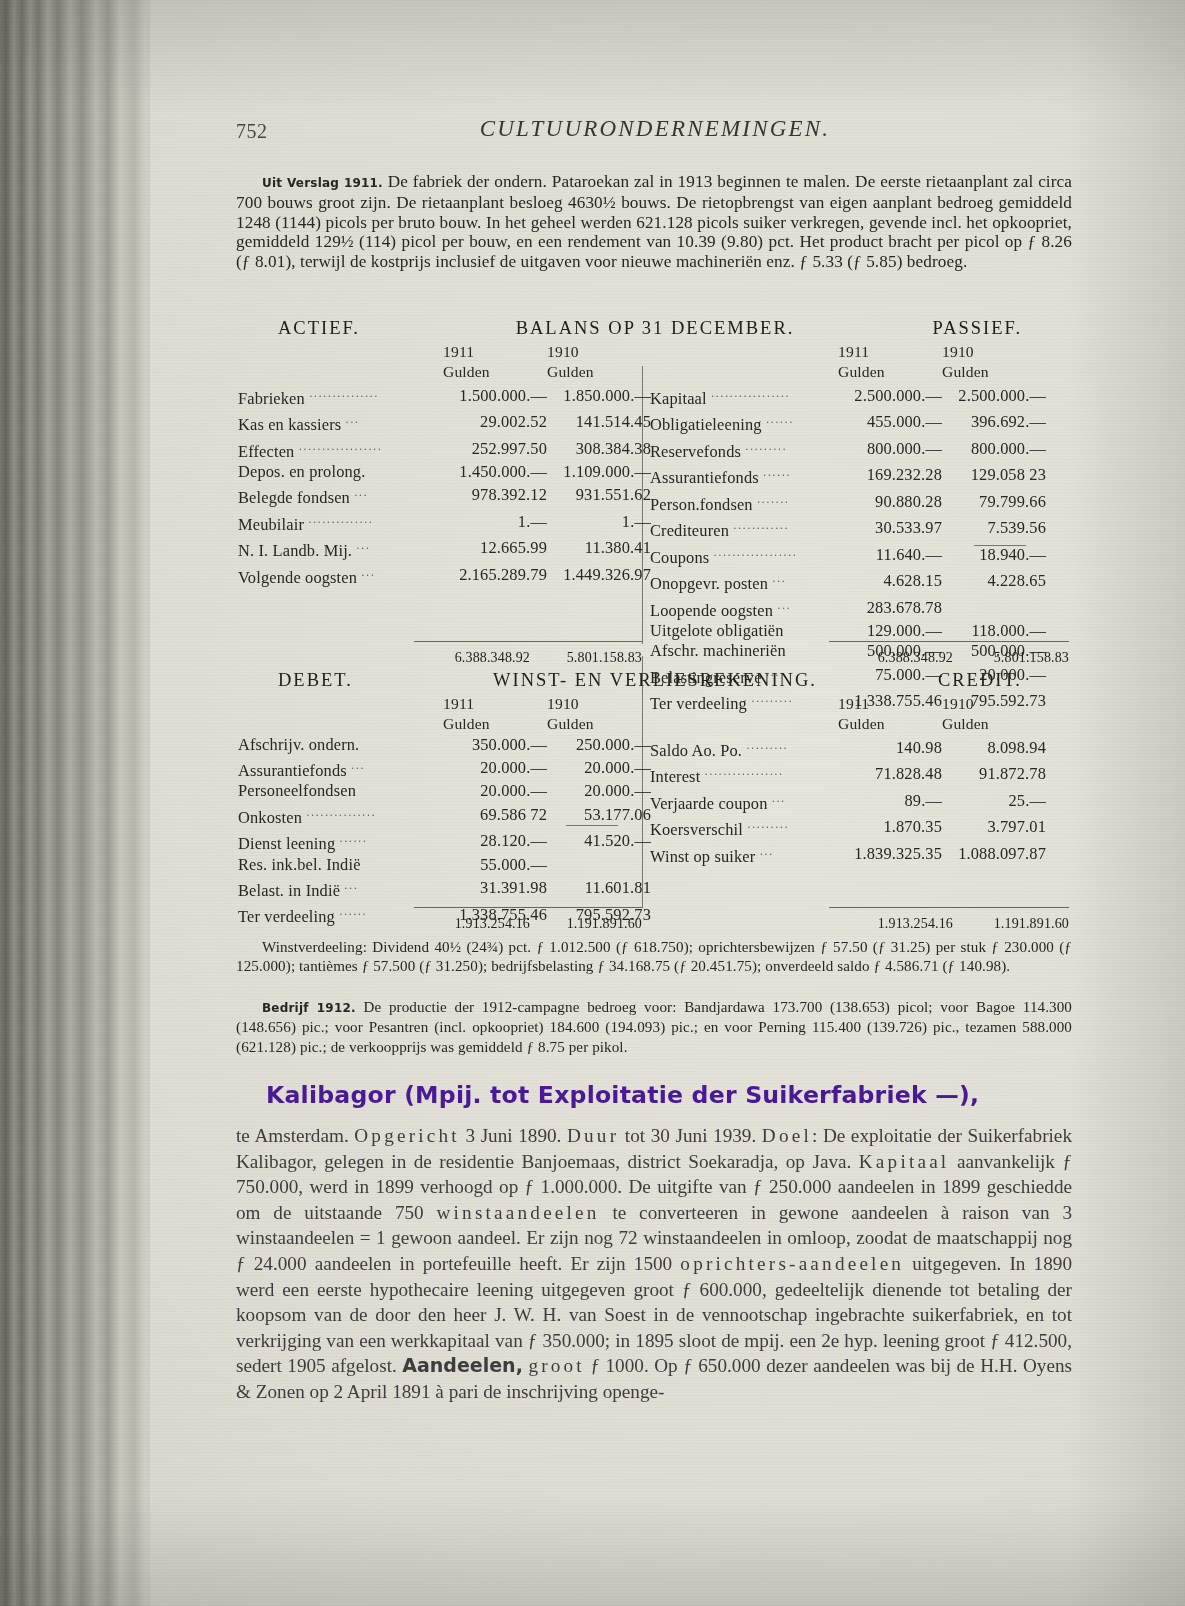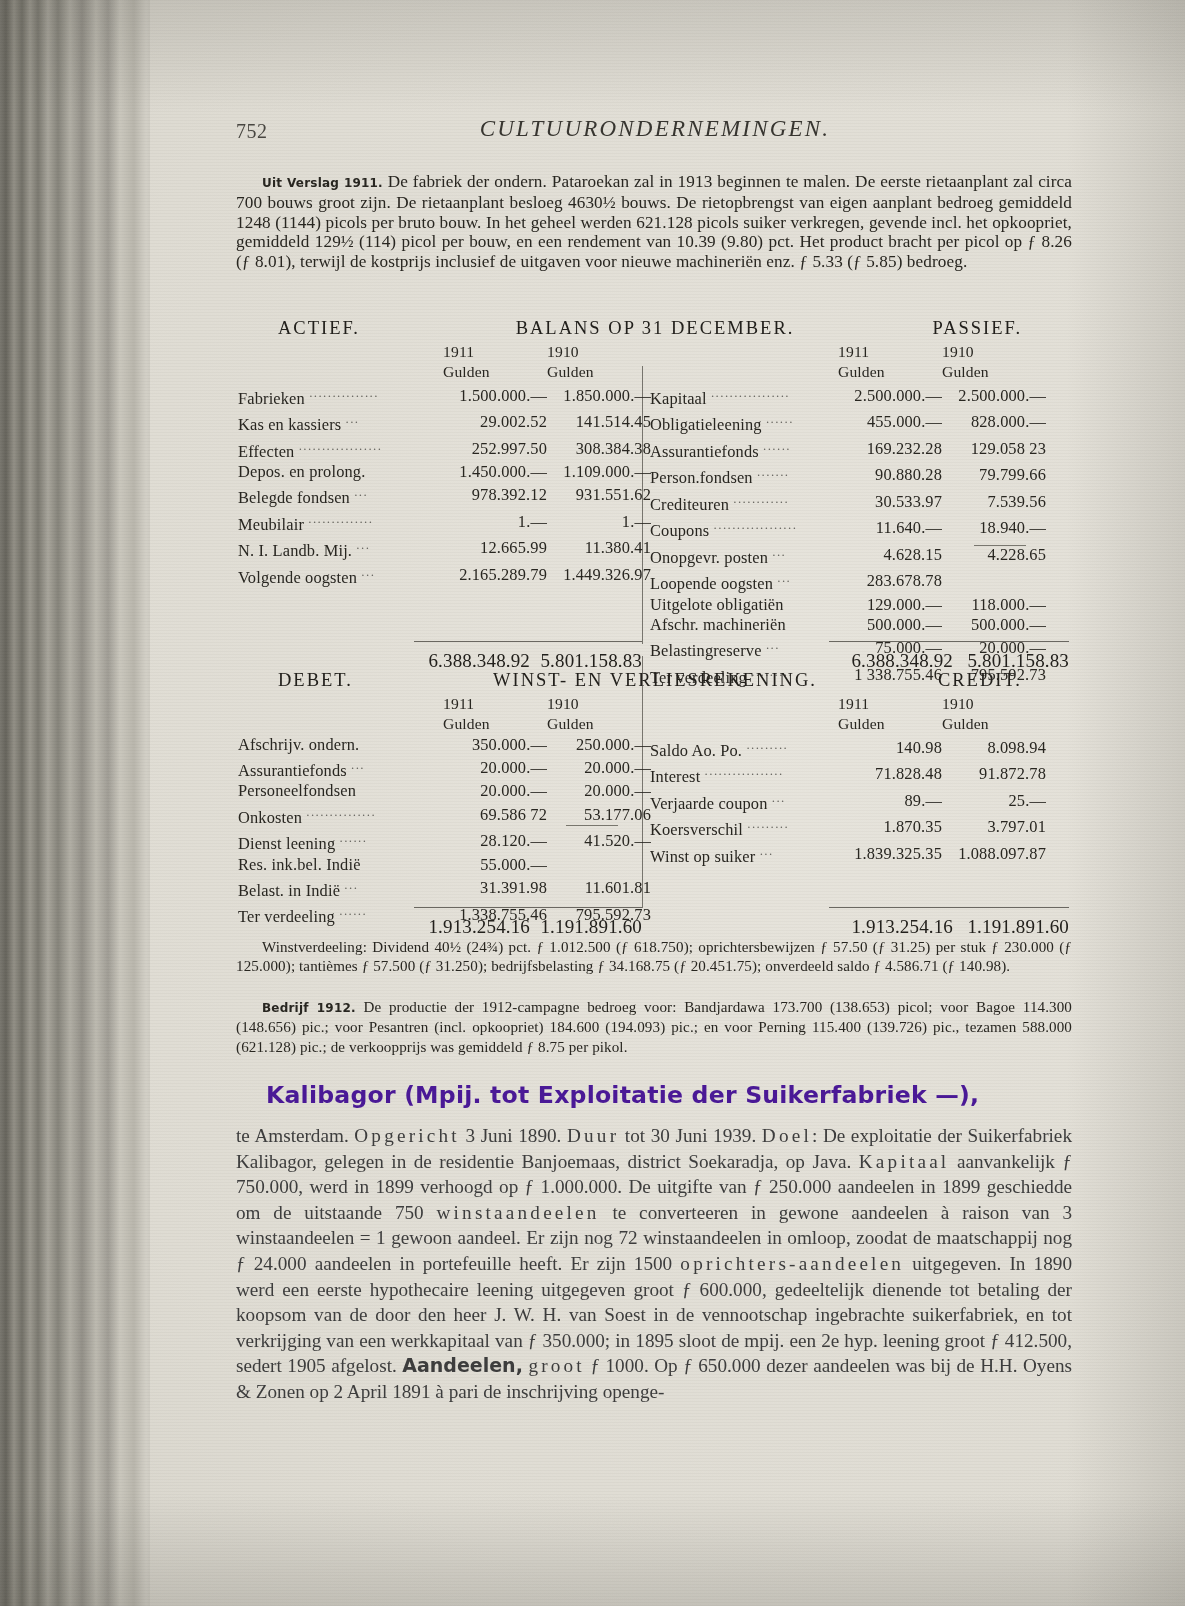--- a/index.html
+++ b/index.html
@@ -77,21 +77,21 @@
   table.fin td{padding:0 0 1.1px 0;white-space:nowrap;line-height:19.2px;}
   td.lbl{width:205px;}
   td.num{text-align:right;width:104px;padding-left:9px;}
   td.yr{padding-left:9px;font-size:15.6px;}
   .dots{
     display:inline-block;overflow:hidden;white-space:nowrap;
     letter-spacing:1.4px;color:#6a6862;font-size:13px;vertical-align:2px;
   }
   .vrule{position:absolute;width:1px;background:#54524c;opacity:.75;}
   .hrule{position:absolute;height:1px;background:#4d4b45;opacity:.8;}
-  .tot{position:absolute;font-size:19px;letter-spacing:.15px;}
+  .tot{position:absolute;font-size:14px;letter-spacing:.15px;}
   .tot span{display:inline-block;text-align:right;}
   
   #coname{
     position:absolute;left:30px;top:1081px;width:810px;
     font-family:"DejaVu Sans",sans-serif;font-weight:bold;
     font-size:23.6px;letter-spacing:.2px;color:#4c1d95;
   }
   #p3{position:absolute;top:1123px;left:0;width:836px;
       font-size:19.2px;line-height:25.6px;text-align:justify;color:#404040;}
   #p3 b{font-family:"DejaVu Sans",sans-serif;font-size:19px;}
@@ -194,21 +194,26 @@
       <td class="yr">Gulden</td>
     </tr>
     <tr>
           <td class="lbl" style="width:188px;"><span>Kapitaal</span> <span class="dots">.................</span></td>
           <td class="num">2.500.000.—</td>
           <td class="num">2.500.000.—</td>
         </tr>
     <tr>
           <td class="lbl" style="width:188px;"><span>Obligatieleening</span> <span class="dots">......</span></td>
           <td class="num">455.000.—</td>
-          <td class="num">828.000.—</td>
+          <td class="num">396.692.—</td>
+        </tr>
+    <tr>
+          <td class="lbl" style="width:188px;"><span>Reservefonds</span> <span class="dots">.........</span></td>
+          <td class="num">800.000.—</td>
+          <td class="num">800.000.—</td>
         </tr>
     <tr>
           <td class="lbl" style="width:188px;"><span>Assurantiefonds</span> <span class="dots">......</span></td>
           <td class="num">169.232.28</td>
           <td class="num">129.058 23</td>
         </tr>
     <tr>
           <td class="lbl" style="width:188px;"><span>Person.fondsen</span> <span class="dots">.......</span></td>
           <td class="num">90.880.28</td>
           <td class="num">79.799.66</td>

